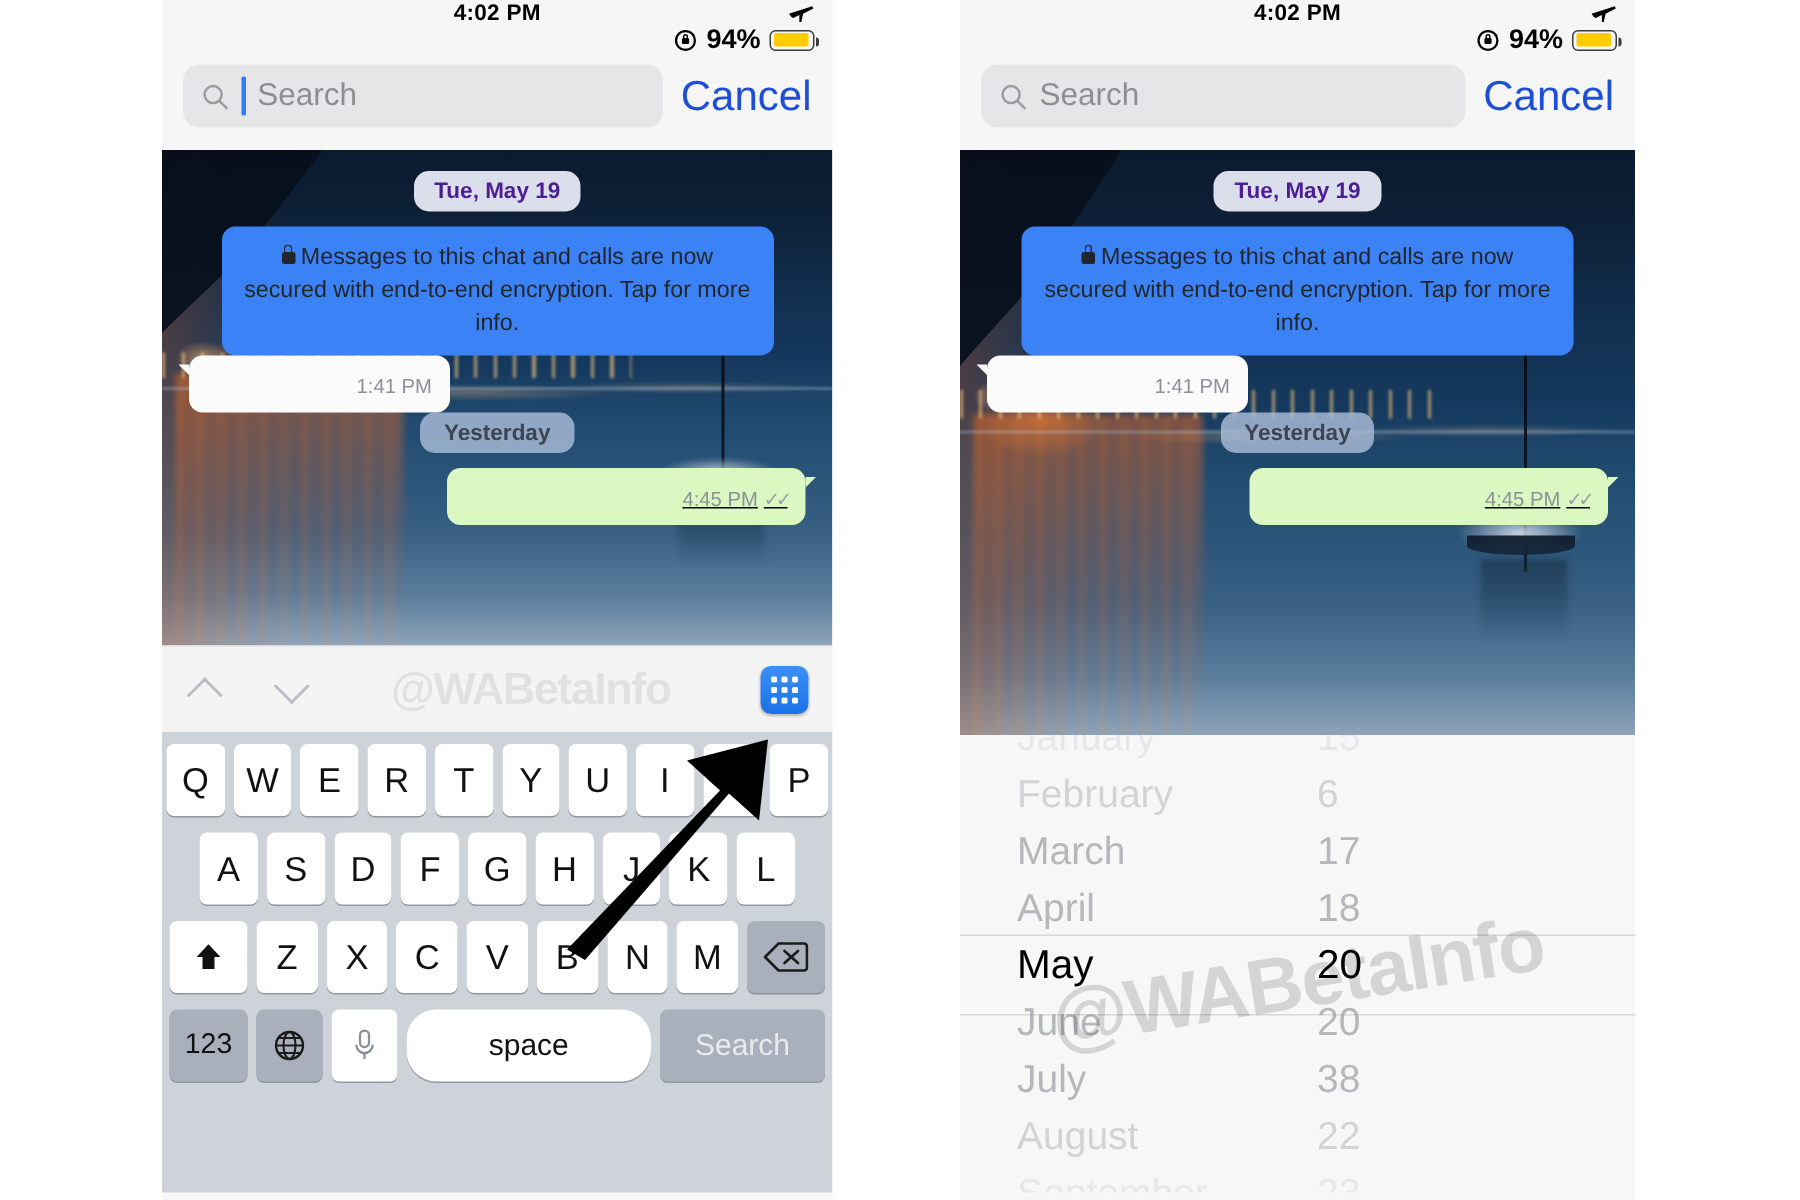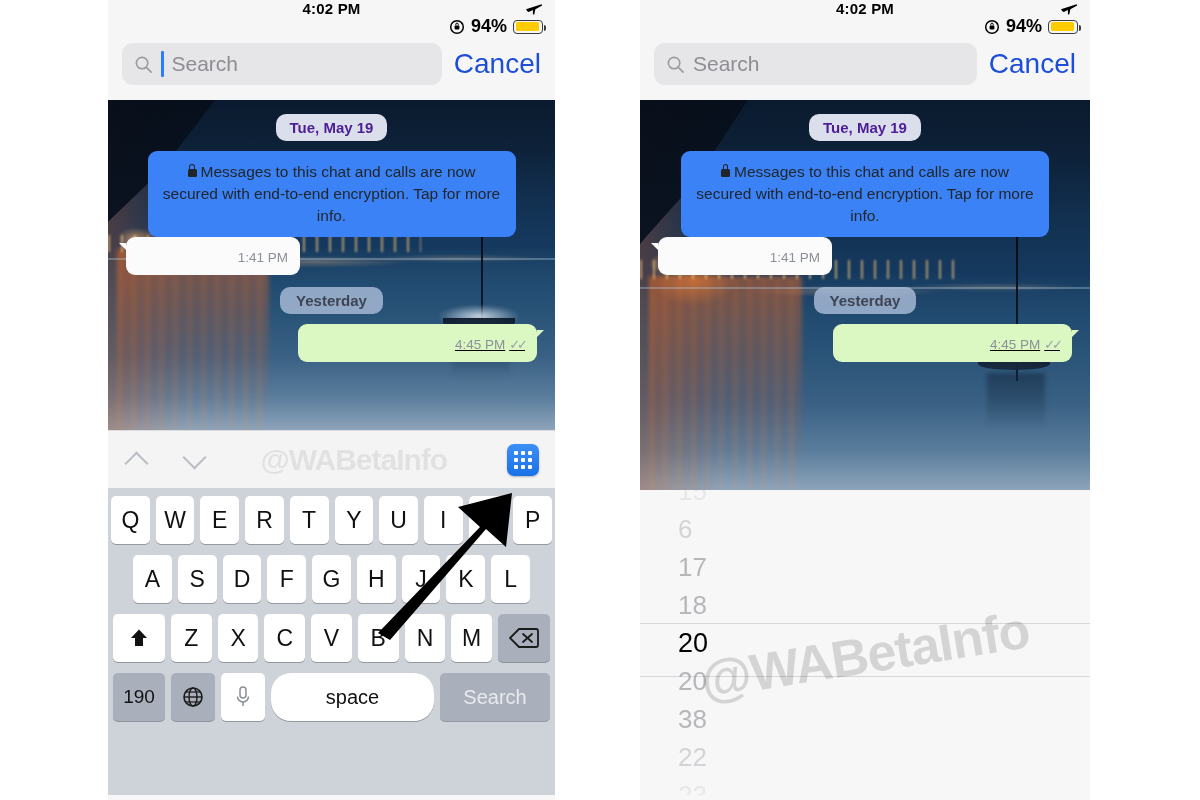--- a/index.html
+++ b/index.html
@@ -84,21 +84,21 @@
     background:linear-gradient(180deg,#0c1929,#16283d);border-radius:0 0 50% 50%;opacity:.92;filter:blur(.4px);}
   .boatref{position:absolute;right:10%;top:70%;width:13%;height:14%;
     background:linear-gradient(180deg,rgba(20,40,62,.55),rgba(40,80,110,0));filter:blur(2px);}
   .horizon{position:absolute;left:0;right:0;top:48%;height:1.5px;
     background:rgba(180,205,225,.35);filter:blur(.6px);}
 
   
   .chatinner{position:relative;z-index:3;padding:10px 12px 0;}
   .datepill{margin:4px auto 10px;display:table;background:rgba(236,238,250,.93);
     color:#4c1d95;font-size:15px;font-weight:bold;border-radius:10px;padding:5px 14px;}
-  .yesterdaypill{margin:12px auto 10px;display:table;background:rgba(170,188,216,.82);
+  .yesterdaypill{margin:0 auto 10px;display:table;background:rgba(170,188,216,.82);
     color:#3d4452;font-size:15px;font-weight:bold;border-radius:10px;padding:5px 16px;}
   .e2e{margin:0 auto;max-width:340px;background:#3b82f6;border-radius:9px;
     padding:10px 14px;text-align:center;font-size:15.5px;line-height:1.42;color:#22262b;}
   .lock{display:inline-block;width:9px;height:8px;background:#22262b;border-radius:1.5px;
     position:relative;margin-right:4px;top:0px;}
   .lock:before{content:"";position:absolute;left:1.8px;top:-5px;width:5.4px;height:5px;
     border:1.6px solid #22262b;border-bottom:none;border-radius:3px 3px 0 0;box-sizing:border-box;}
 
   .bubble{position:relative;border-radius:9px;padding:10px 12px;font-size:14px;
     display:flex;align-items:flex-end;min-height:18px;}
@@ -306,21 +306,21 @@
         <div class="key">M</div>
         <div class="key back dark">
           <svg width="30" height="22" viewBox="0 0 30 22">
             <path d="M10 2 H27 a2 2 0 0 1 2 2 v14 a2 2 0 0 1 -2 2 H10 L1 11 Z" fill="none" stroke="#1b1b1b" stroke-width="1.8"></path>
             <line x1="14" y1="7" x2="23" y2="15" stroke="#1b1b1b" stroke-width="1.8" stroke-linecap="round"></line>
             <line x1="23" y1="7" x2="14" y2="15" stroke="#1b1b1b" stroke-width="1.8" stroke-linecap="round"></line>
           </svg>
         </div>
       </div>
       <div class="krow r4">
-        <div class="key num dark">190</div>
+        <div class="key num dark">123</div>
         <div class="key globe dark">
           <svg width="24" height="24" viewBox="0 0 24 24">
             <circle cx="12" cy="12" r="9" fill="none" stroke="#1b1b1b" stroke-width="1.6"></circle>
             <ellipse cx="12" cy="12" rx="4" ry="9" fill="none" stroke="#1b1b1b" stroke-width="1.4"></ellipse>
             <line x1="3" y1="12" x2="21" y2="12" stroke="#1b1b1b" stroke-width="1.4"></line>
             <line x1="4.6" y1="7" x2="19.4" y2="7" stroke="#1b1b1b" stroke-width="1.2"></line>
             <line x1="4.6" y1="17" x2="19.4" y2="17" stroke="#1b1b1b" stroke-width="1.2"></line>
           </svg>
         </div>
         <div class="key mic">
@@ -398,20 +398,31 @@
             </span>
           </div>
         </div>
       </div>
     </div>
 
     <div class="picker">
       <div class="sel-line sel-top"></div>
       <div class="sel-line sel-bot"></div>
       <div class="wheel">
+        <div class="col col-month">
+          <div class="cell f3">January</div>
+          <div class="cell f2">February</div>
+          <div class="cell f1">March</div>
+          <div class="cell f1">April</div>
+          <div class="cell sel">May</div>
+          <div class="cell f1">June</div>
+          <div class="cell f1">July</div>
+          <div class="cell f2">August</div>
+          <div class="cell f3">September</div>
+        </div>
         <div class="col col-day">
           <div class="cell f3">15</div>
           <div class="cell f2">6</div>
           <div class="cell f1">17</div>
           <div class="cell f1">18</div>
           <div class="cell sel">20</div>
           <div class="cell f1">20</div>
           <div class="cell f1">38</div>
           <div class="cell f2">22</div>
           <div class="cell f3">23</div>

